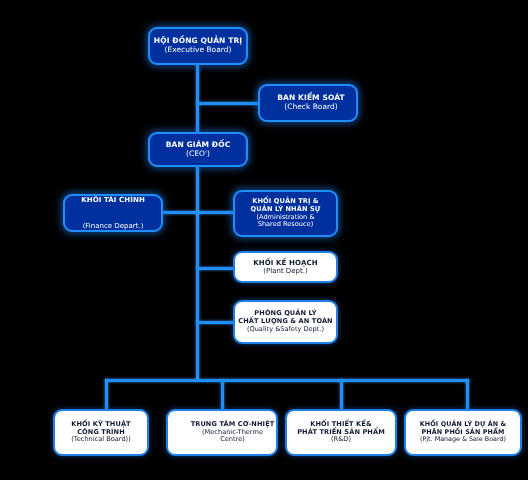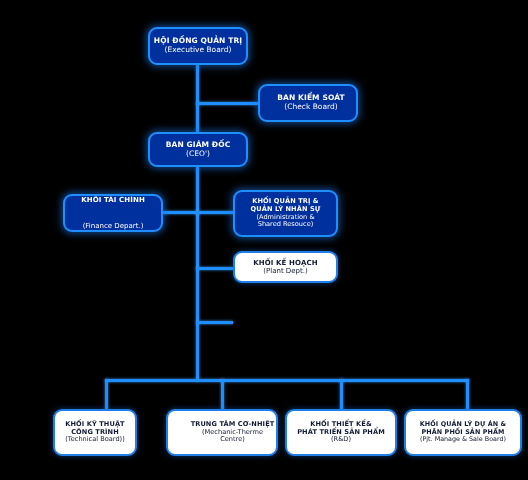--- a/index.html
+++ b/index.html
@@ -65,21 +65,21 @@
 
   
   #node-executive-board { left: 148px; top: 27px;  width: 100px; height: 38px; font-size: 7.5px; }
   #node-check-board     { left: 258px; top: 84px;  width: 100px; height: 38px; font-size: 7.5px; padding-left: 6px; }
   #node-ceo             { left: 148px; top: 132px; width: 100px; height: 35px; font-size: 7.5px; }
   #node-finance         { left: 63px;  top: 194px; width: 100px; height: 38px; font-size: 7px; justify-content: space-between; }
   #node-administration  { left: 233px; top: 190px; width: 105px; height: 47px; font-size: 6.6px; }
   #node-plant           { left: 233px; top: 251px; width: 105px; height: 32px; font-size: 7px; }
   #node-quality         { left: 233px; top: 300px; width: 105px; height: 44px; font-size: 6.6px; }
 
-  #node-technical       { left: 53px;  top: 409px; width: 84px; height: 47px; font-size: 6.6px; }
+  #node-technical       { left: 53px;  top: 409px; width: 96px; height: 47px; font-size: 6.6px; }
   #node-mechanic        { left: 166px; top: 409px; width: 112px; height: 47px; font-size: 6.6px; padding-left: 21px; }
   #node-rnd             { left: 285px; top: 409px; width: 112px; height: 47px; font-size: 6.6px; }
   #node-project         { left: 404px; top: 409px; width: 118px; height: 47px; font-size: 6.4px; }
 </style>
 </head>
 <body>
 
 <div id="chart-canvas">
 
   <div class="conn v" style="left:196px; top:65px; height:67px;"></div>
@@ -128,20 +128,25 @@
     <span class="vn">QUẢN LÝ NHÂN SỰ</span>
     <span class="en">(Administration &amp;</span>
     <span class="en">Shared Resouce)</span>
   </div>
 
   <div class="node white" id="node-plant">
     <span class="vn">KHỐI KẾ HOẠCH</span>
     <span class="en">(Plant Dept.)</span>
   </div>
 
+  <div class="node white" id="node-quality">
+    <span class="vn">PHÒNG QUẢN LÝ</span>
+    <span class="vn">CHẤT LƯỢNG &amp; AN TOÀN</span>
+    <span class="en">(Quality &amp;Safety Dept.)</span>
+  </div>
 
   <div class="node white" id="node-technical">
     <span class="vn">KHỐI KỸ THUẬT</span>
     <span class="vn">CÔNG TRÌNH</span>
     <span class="en">(Technical Board))</span>
   </div>
 
   <div class="node white" id="node-mechanic">
     <span class="vn">TRUNG TÂM CƠ-NHIỆT</span>
     <span class="en">(Mechanic-Therme Centre)</span>

